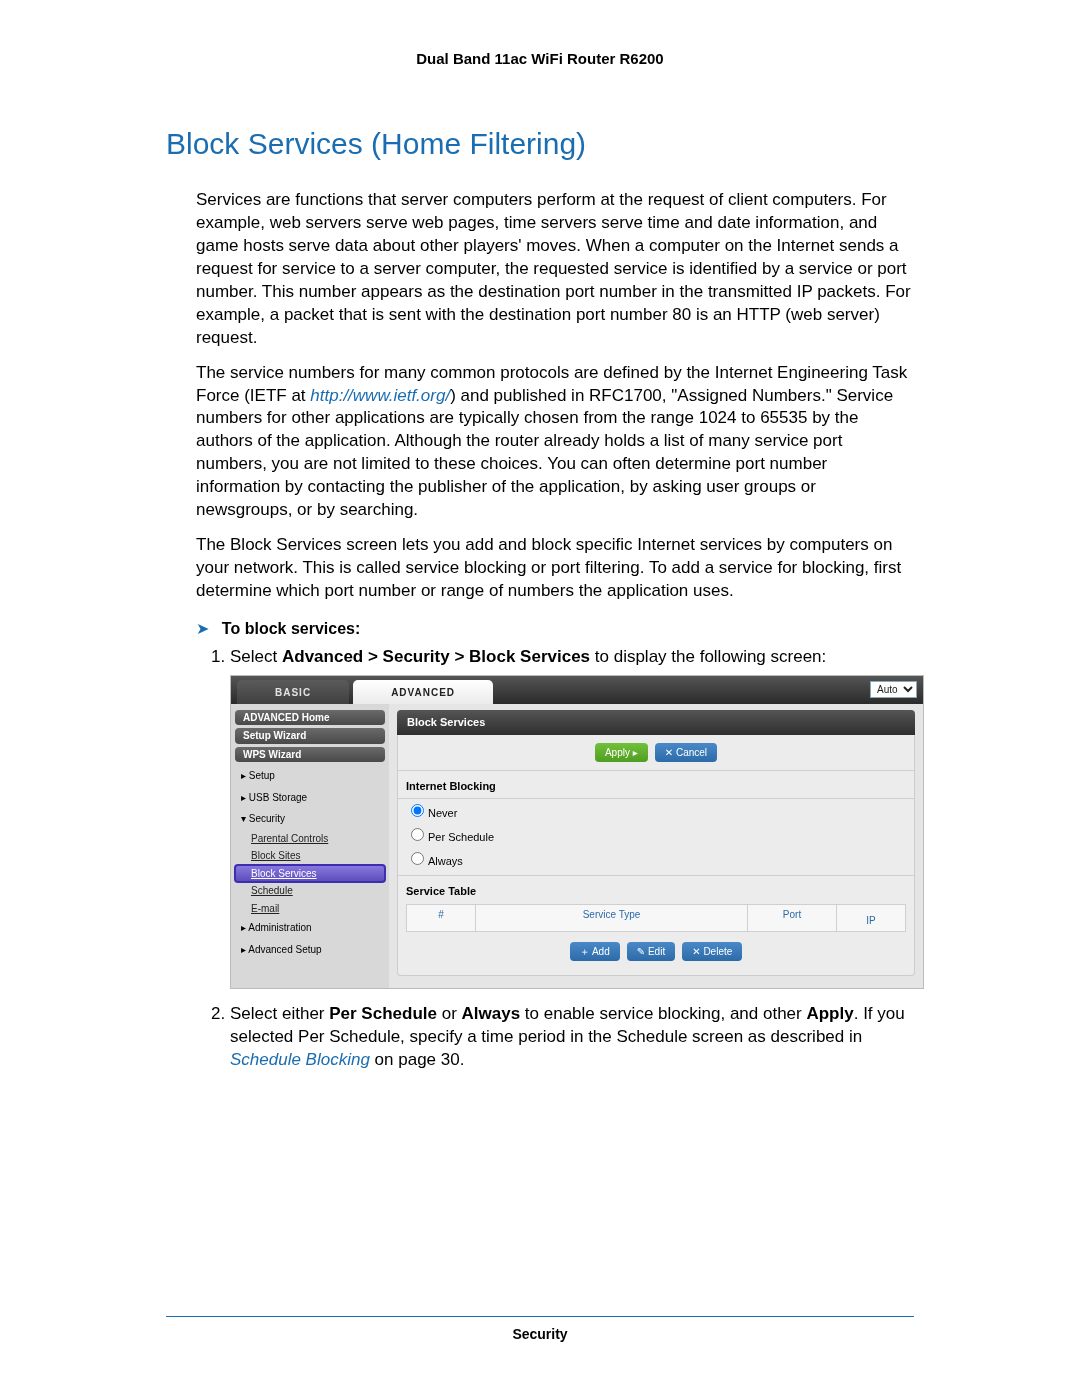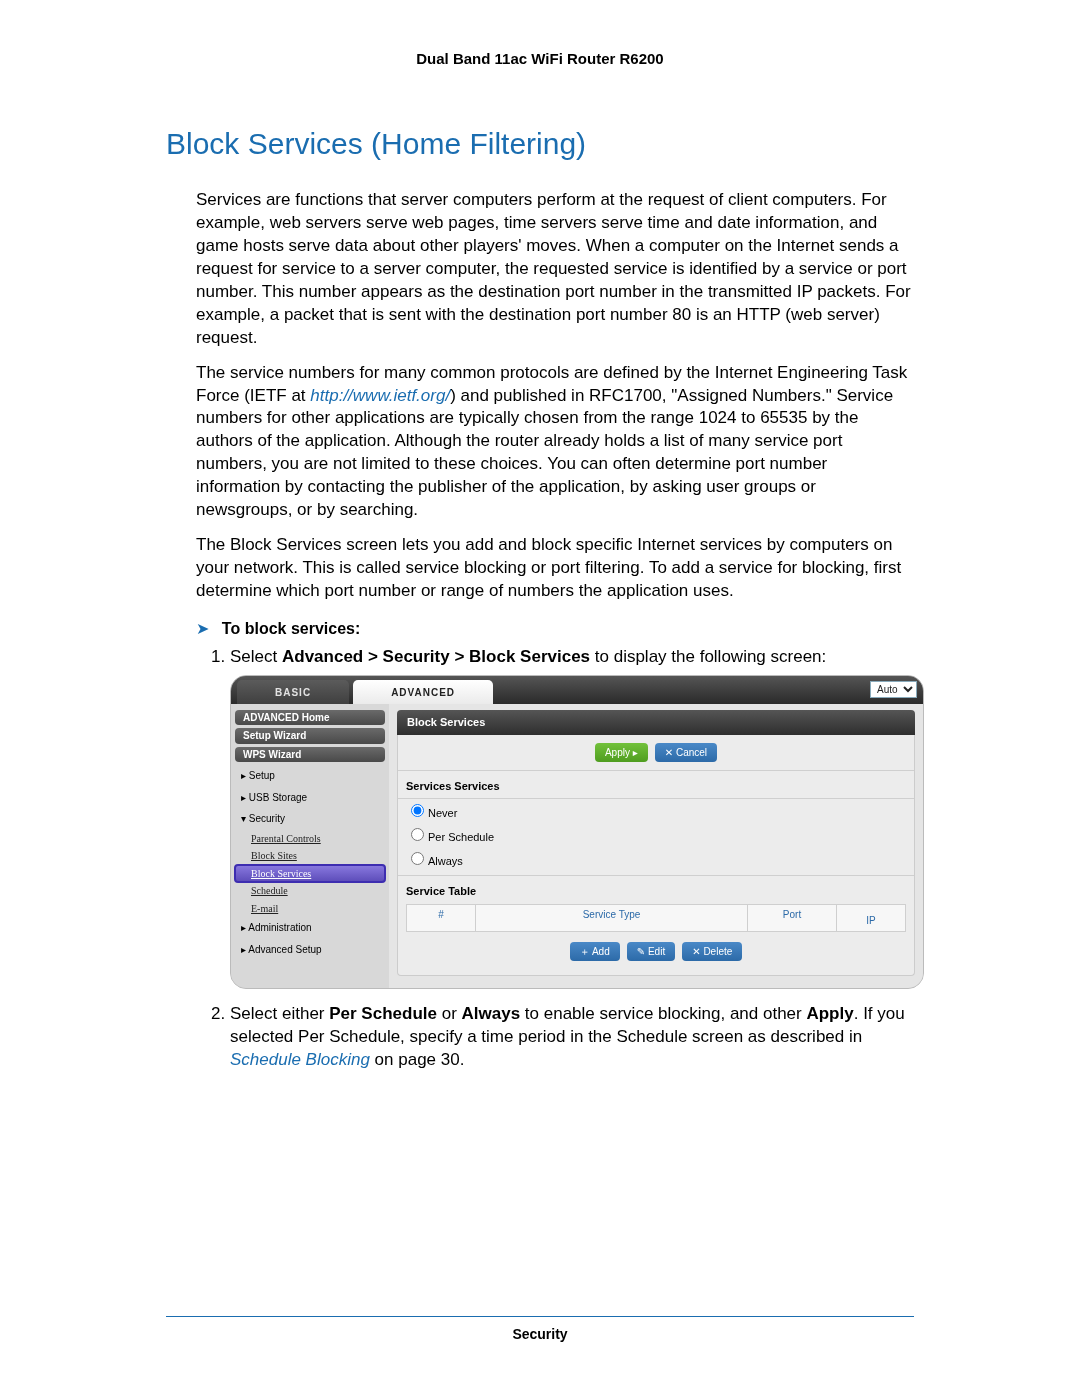--- a/index.html
+++ b/index.html
@@ -60,21 +60,21 @@
     font-size: 17px;
     line-height: 1.35;
   }
   ol.steps li .step-text b { font-weight: bold; }
 
   
   .router-ui {
     width: 692px;
     margin: 6px 0 14px 0;
     border: 1px solid #bbb;
-    border-radius: 16px;
+    border-radius: 0;
     background: #d8d8d8;
     font-size: 11px;
     font-family: Arial, Helvetica, sans-serif;
     box-shadow: inset 0 0 3px rgba(0,0,0,0.15);
     overflow: hidden;
   }
   .ui-tabbar {
     display: flex;
     align-items: center;
     background: linear-gradient(#555,#2a2a2a);
@@ -130,21 +130,20 @@
     font-size: 10px;
     padding: 4px 6px;
     cursor: pointer;
   }
   .sb-sub {
     font-size: 10px;
     padding: 2px 6px 2px 16px;
     text-decoration: underline;
     color: #222;
     cursor: pointer;
-    font-family: Liberation Serif, serif;
   }
   .sb-sub.active {
     background: linear-gradient(#8a7ae0,#5b4bb8);
     outline: 2px solid #3d2db0;
     outline-offset: -1px;
     color: #fff;
     border-radius: 3px;
     text-decoration: underline;
   }
 
@@ -302,21 +301,21 @@
             <div class="sb-parent">▸ Administration</div>
             <div class="sb-parent">▸ Advanced Setup</div>
           </div>
           <div class="ui-main">
             <div class="panel-title">Block Services</div>
             <div class="panel-box">
               <div class="btn-row">
                 <span class="rbtn green">Apply ▸</span>
                 <span class="rbtn blue">✕ Cancel</span>
               </div>
-              <div class="section-hd">Services Services</div>
+              <div class="section-hd">Internet Blocking</div>
               <div class="radio-row">
                 <input type="radio" name="sb" checked="" style=""><span>Never</span>
               </div>
               <div class="radio-row">
                 <input type="radio" name="sb" style=""><span>Per Schedule</span>
               </div>
               <div class="radio-row" style="border-bottom:1px solid #cfcfcf; padding-bottom:6px;">
                 <input type="radio" name="sb" style=""><span>Always</span>
               </div>
               <div class="section-hd" style="border-bottom:none;">Service Table</div>

